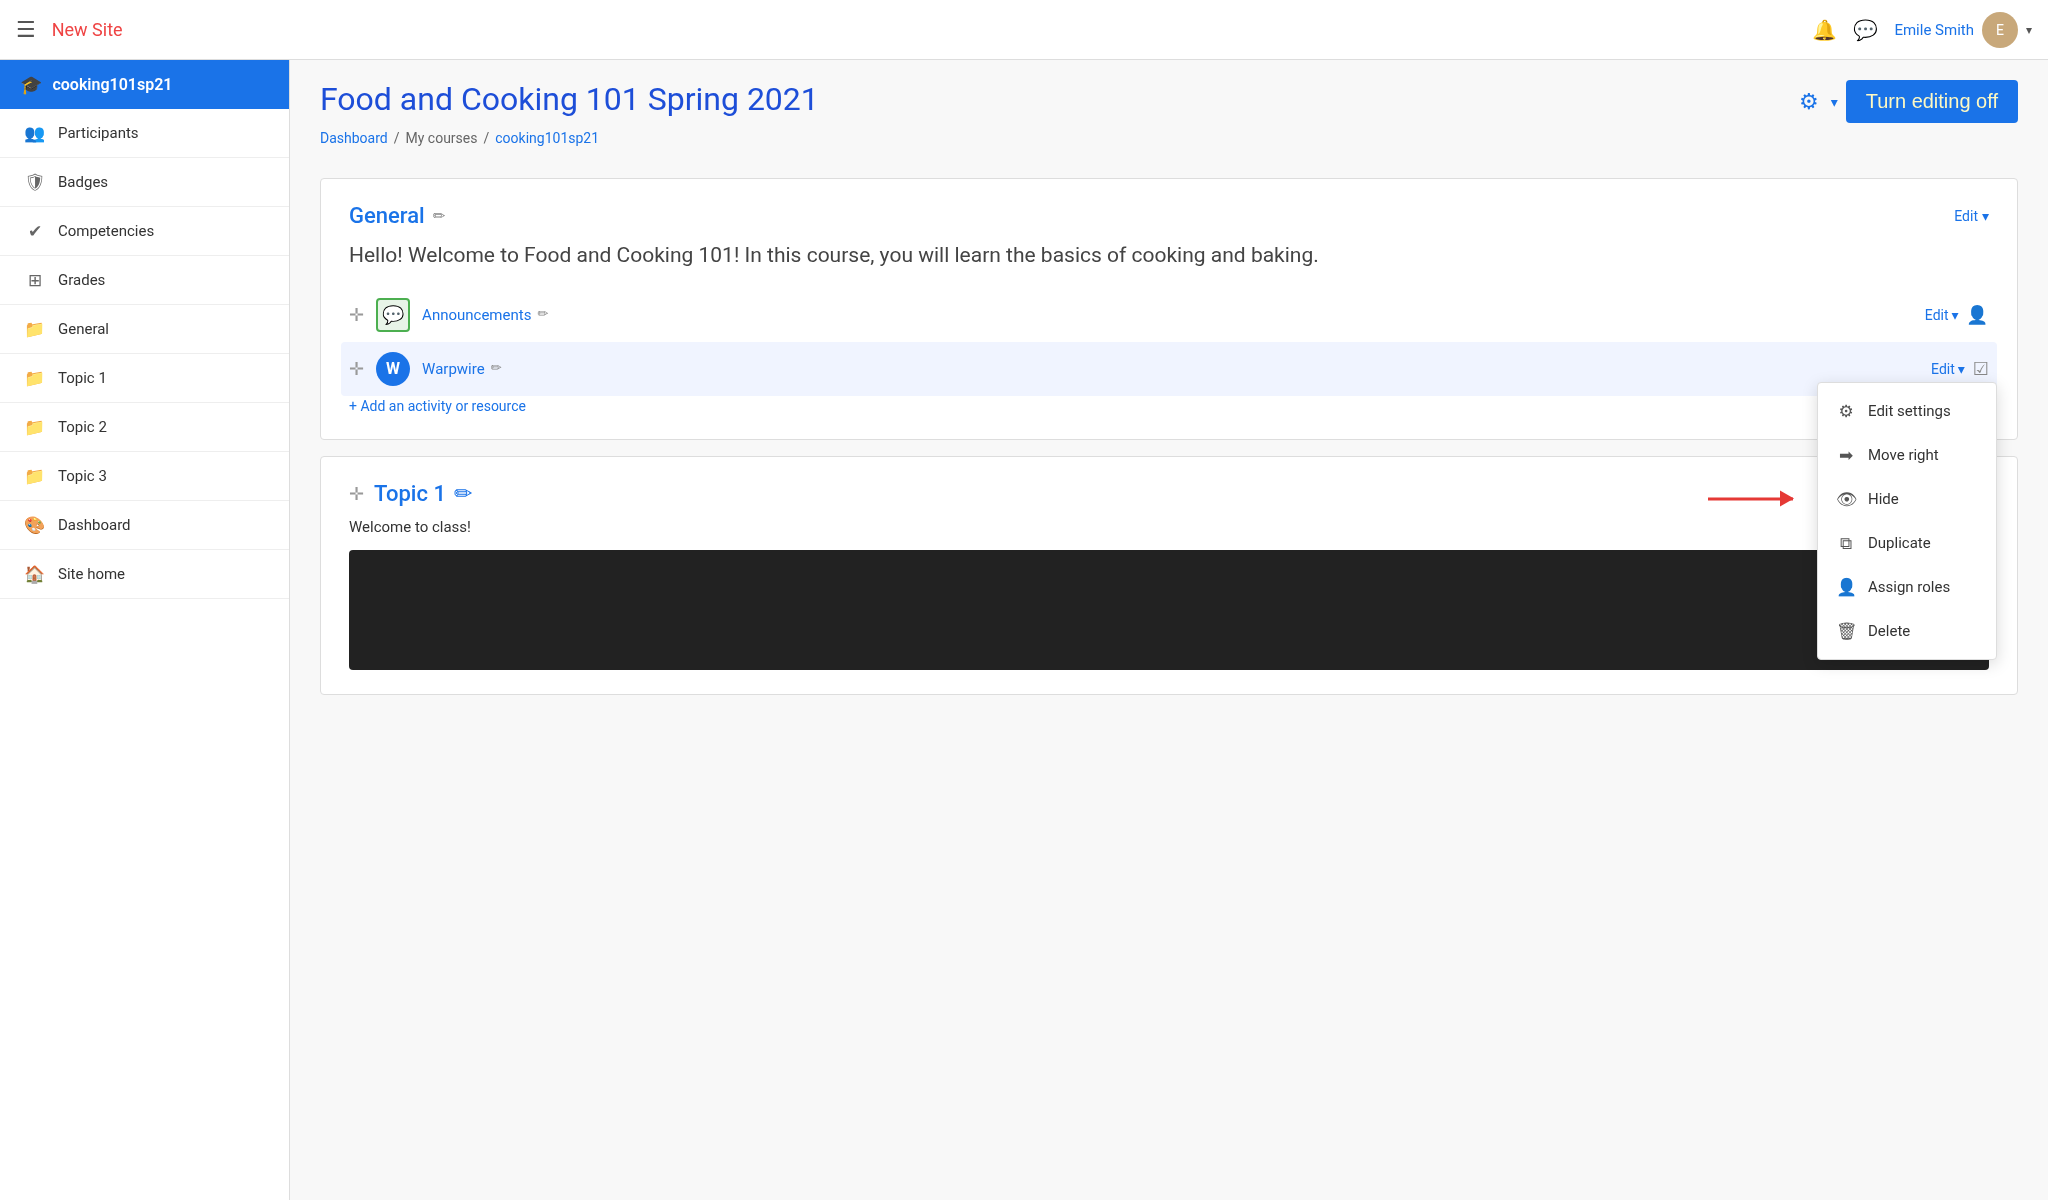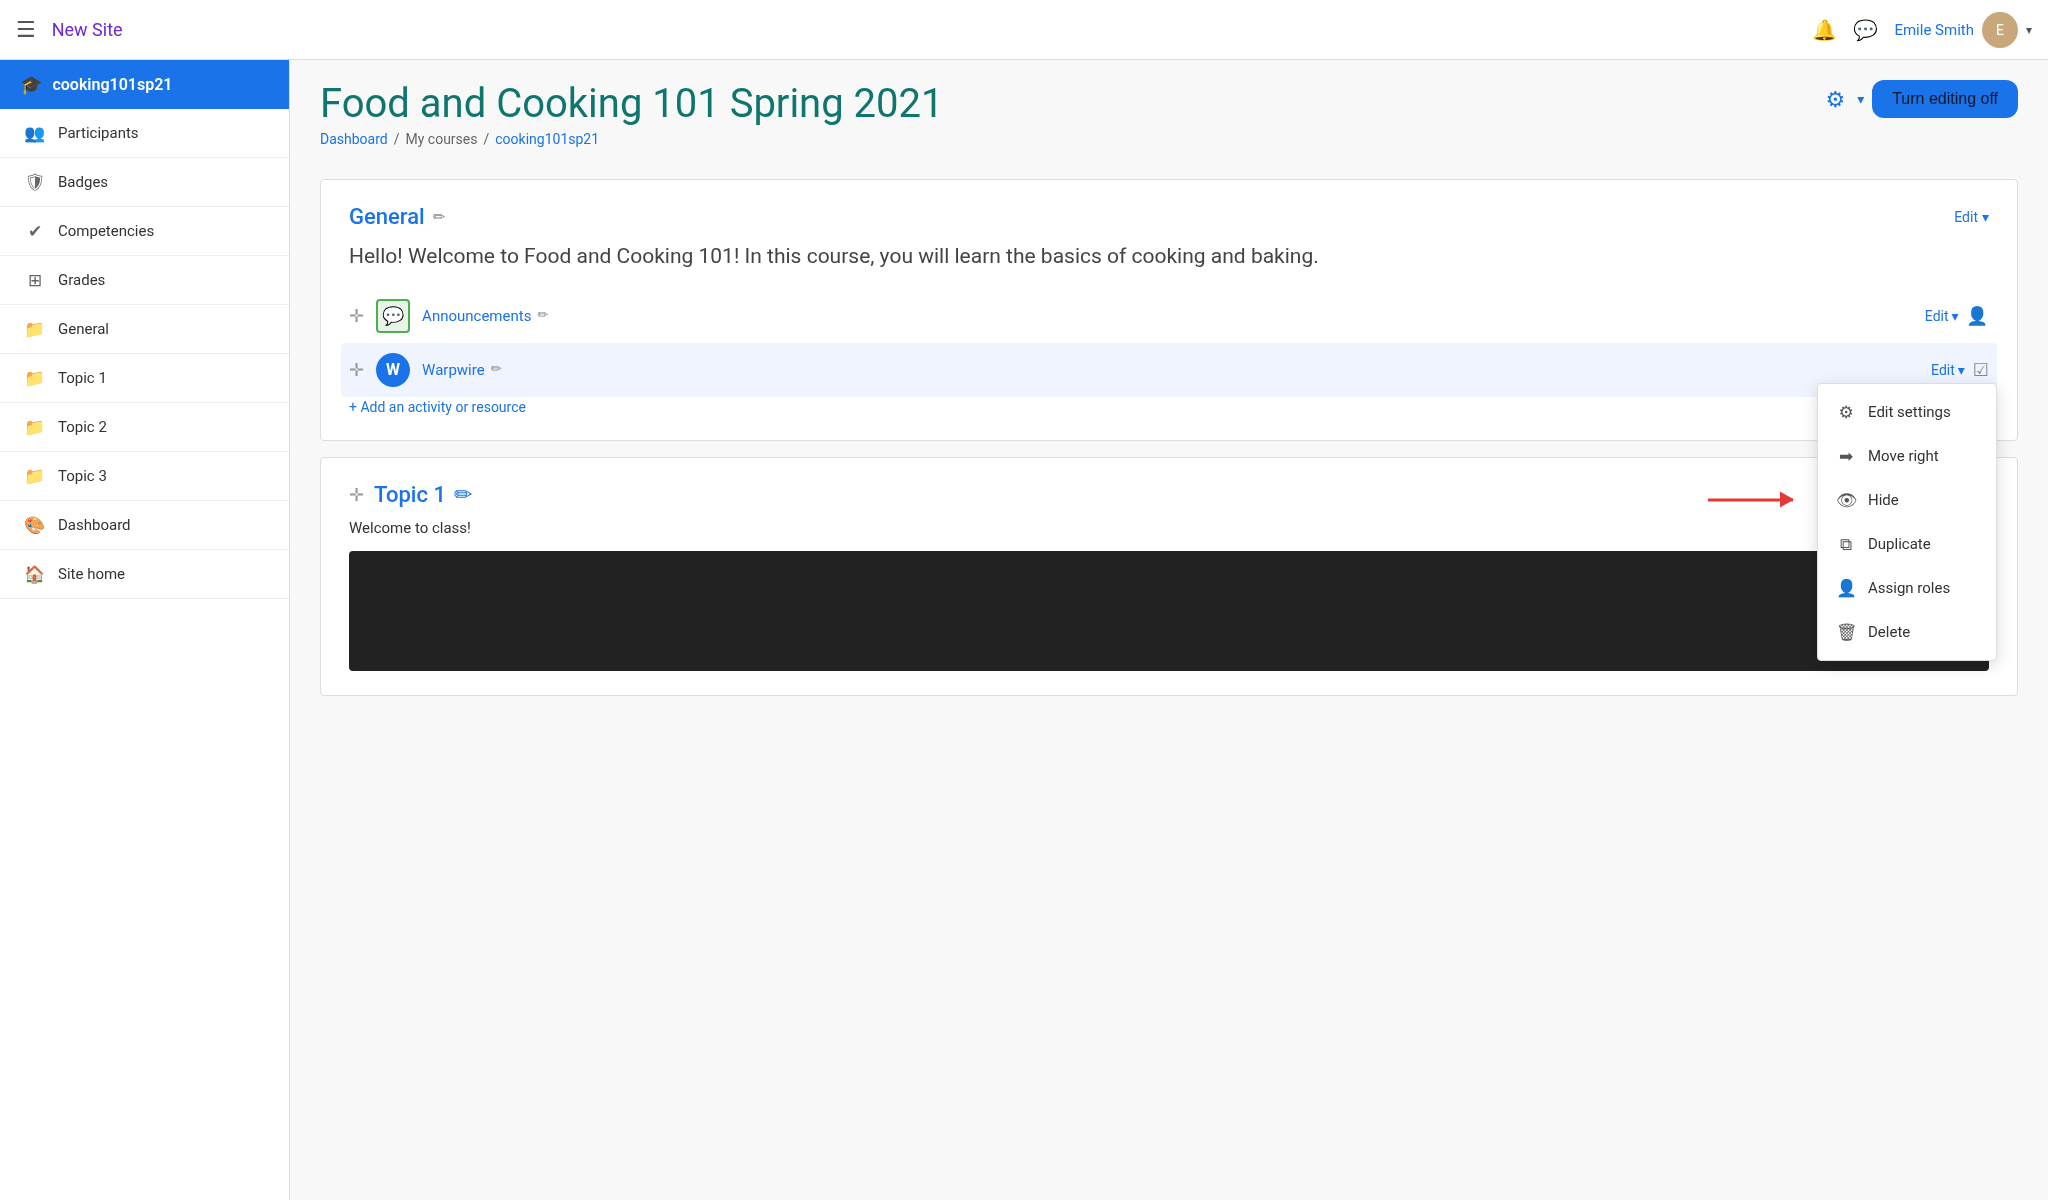--- a/index.html
+++ b/index.html
@@ -4,21 +4,21 @@
   <style>
     * { box-sizing: border-box; margin: 0; padding: 0; }
     body { font-family: -apple-system, BlinkMacSystemFont, 'Segoe UI', Roboto, sans-serif; background: #f8f8f8; color: #333; }
 
     
     .top-nav {
       display: flex; align-items: center; background: #fff; border-bottom: 1px solid #ddd;
       height: 60px; padding: 0 16px; position: fixed; top: 0; left: 0; right: 0; z-index: 100;
     }
     .hamburger { font-size: 22px; cursor: pointer; margin-right: 16px; color: #555; }
-    .site-title { font-size: 18px; color: #6d28d9; font-weight: 400; }
+    .site-title { font-size: 18px; color: #ef4444; font-weight: 400; }
     .nav-right { margin-left: auto; display: flex; align-items: center; gap: 16px; }
     .nav-icon { font-size: 20px; color: #666; cursor: pointer; }
     .nav-user { display: flex; align-items: center; gap: 8px; color: #1a73e8; font-size: 15px; cursor: pointer; }
     .avatar { width: 36px; height: 36px; border-radius: 50%; background: #c8a87a; overflow: hidden; display: flex; align-items: center; justify-content: center; font-size: 14px; color: #fff; }
     .nav-dropdown-arrow { color: #555; font-size: 12px; }
 
     
     .layout { display: flex; margin-top: 60px; min-height: calc(100vh - 60px); }
 
     
@@ -36,27 +36,27 @@
       padding: 14px 24px; border-bottom: 1px solid #eee;
       cursor: pointer; color: #333; font-size: 15px;
     }
     .sidebar-item .item-icon { font-size: 17px; color: #666; width: 22px; text-align: center; }
 
     
     .main { margin-left: 290px; padding: 20px 30px; flex: 1; }
 
     
     .page-header { margin-bottom: 16px; }
-    .page-title { font-size: 40px; font-weight: 400; color: #0f766e; margin-bottom: 4px; }
+    .page-title { font-size: 32px; font-weight: 400; color: #1d4ed8; margin-bottom: 12px; }
     .breadcrumb { display: flex; align-items: center; gap: 6px; font-size: 14px; color: #666; margin-bottom: 16px; }
     .breadcrumb a { color: #1a73e8; text-decoration: none; cursor: pointer; }
     .header-actions { display: flex; justify-content: space-between; align-items: flex-start; }
     .turn-editing-btn {
-      background: #1a73e8; color: #0f172a; border: none; padding: 10px 20px;
-      border-radius: 12px; font-size: 16px; cursor: pointer; font-weight: 500;
+      background: #1a73e8; color: #fef9c3; border: none; padding: 10px 20px;
+      border-radius: 4px; font-size: 20px; cursor: pointer; font-weight: 500;
     }
     .gear-icon-btn { color: #1a73e8; font-size: 22px; cursor: pointer; margin-right: 4px; }
 
     
     .section-card {
       background: #fff; border: 1px solid #ddd; border-radius: 4px;
       margin-bottom: 16px; padding: 24px 28px;
     }
     .section-header { display: flex; justify-content: space-between; align-items: center; margin-bottom: 12px; }
     .section-title { font-size: 22px; color: #1a73e8; font-weight: 500; display: flex; align-items: center; gap: 8px; }

